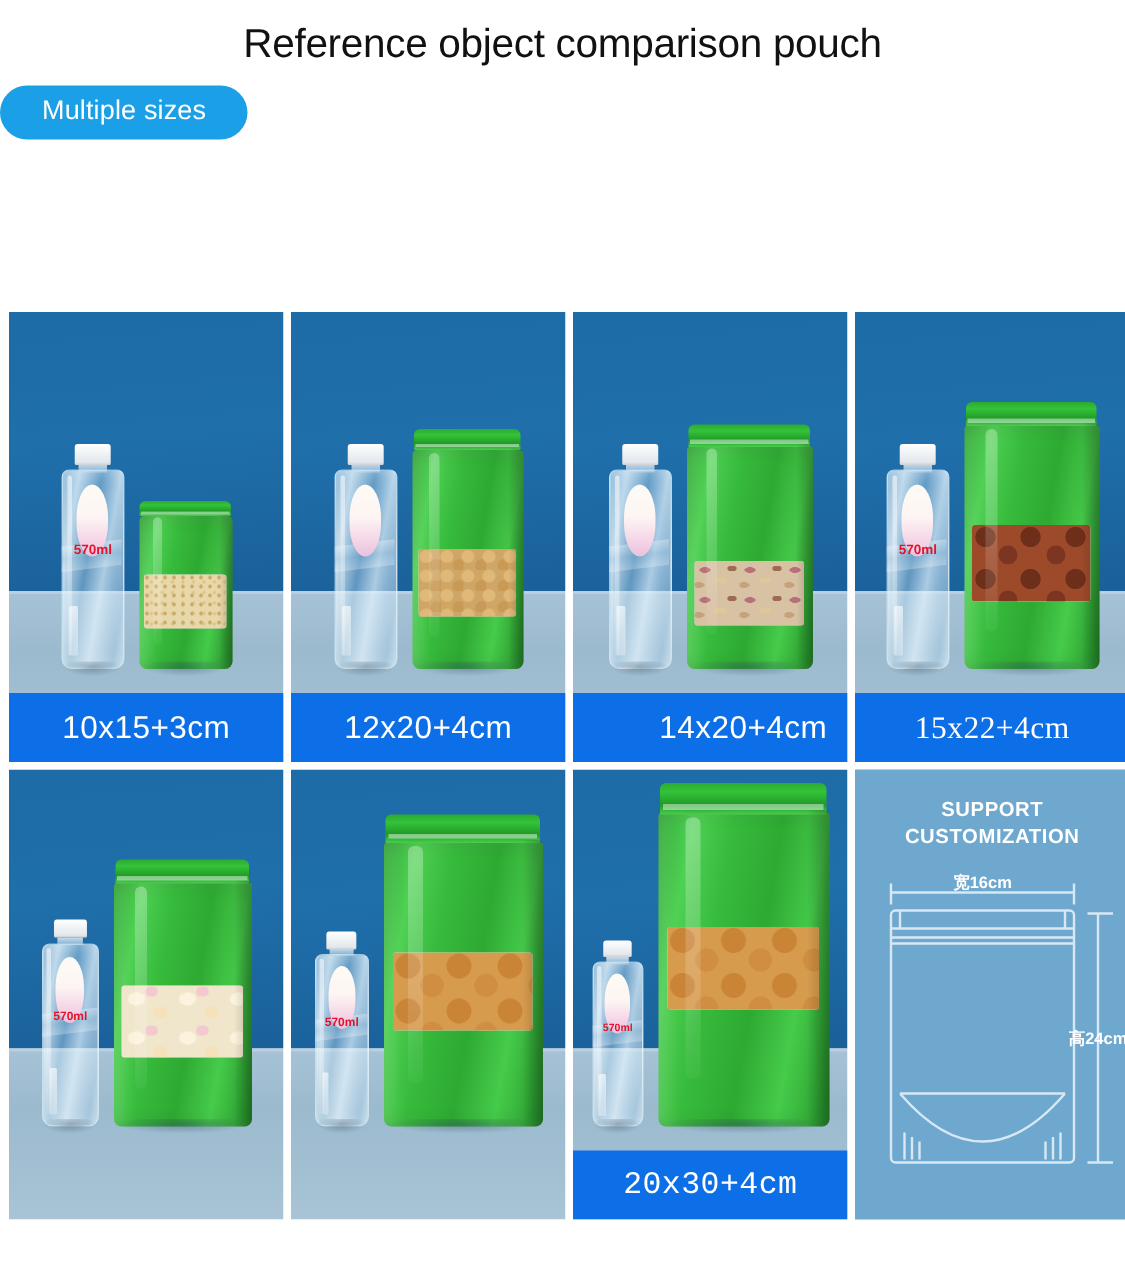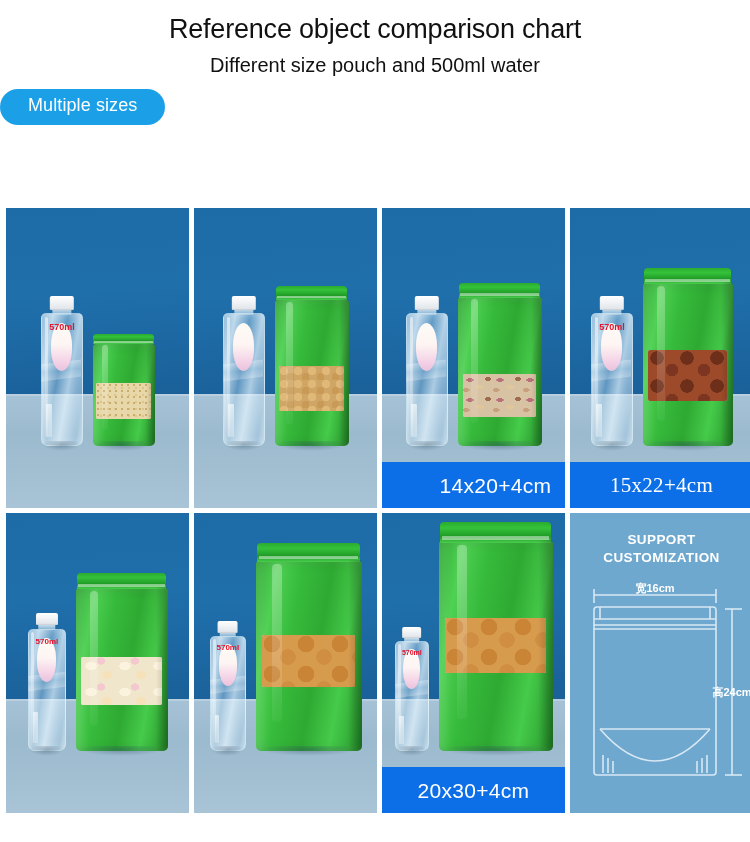--- a/index.html
+++ b/index.html
@@ -120,21 +120,21 @@
   }
   .bottle .water {
     position:absolute; left:14%; bottom:6%; width:13%; height:22%;
     background:linear-gradient(180deg,rgba(255,255,255,0.62),rgba(255,255,255,0.30));
     border-radius:1px;
   }
   .bottle .label {
     position:absolute; left:26%; top:18%; width:50%; height:32%;
     background:linear-gradient(180deg,#fdfbf6 0%,#fdf5f3 45%,#f4d3e6 80%,#e9c2dd 100%);
     border-radius:50% / 46%;
-    display:flex; align-items:flex-start; justify-content:center;
+    display:flex; align-items:flex-end; justify-content:center;
   }
   .bottle .label .ml {
     color:#e4122b; font-weight:700; line-height:1;
     white-space:nowrap;
   }
 
   
   .pouch { position:relative; }
   .pouch .zip-top {
     position:absolute; left:1.5%; right:1.5%; top:0; height:9%;
@@ -242,22 +242,21 @@
     text-align:center; color:#ffffff;
     font-size:13.5px; font-weight:700; letter-spacing:0.4px;
     line-height:1.35;
   }
   .diagram { position:absolute; left:0; right:0; top:66px; bottom:10px; }
 </style>
 </head>
 <body>
 
 <div class="header">
-  <div class="title">Reference object comparison chart</div>
-  <div class="subtitle">Different size pouch and 500ml water</div>
+  <div class="title">Reference object comparison pouch</div>
   <div class="badge-wrap">
     <span class="badge" style="background: rgb(27, 160, 232);">Multiple sizes</span>
   </div>
 </div>
 
 <div class="grid" id="grid">
   <div class="cell">
     <div class="photo">
       <div class="bg-top"></div>
       <div class="bg-bottom"></div>
@@ -288,20 +287,23 @@
             <div class="fill f-grain"></div>
           </div>
           <div class="gloss"></div>
           <div class="shadow-r"></div>
           <div class="contact"></div>
         </div>
 
       </div>
     </div>
 
+    <div class="sizebar" style="background: rgb(13, 111, 232);">
+      <span style="color: rgb(255, 255, 255);">10x15+3cm</span>
+    </div>
   </div>
 
   <div class="cell">
     <div class="photo">
       <div class="bg-top"></div>
       <div class="bg-bottom"></div>
       <div class="horizon"></div>
     </div>
 
     <div class="stage">
@@ -328,20 +330,23 @@
             <div class="fill f-beans"></div>
           </div>
           <div class="gloss"></div>
           <div class="shadow-r"></div>
           <div class="contact"></div>
         </div>
 
       </div>
     </div>
 
+    <div class="sizebar" style="background: rgb(13, 111, 232);">
+      <span style="color: rgb(255, 255, 255);">12x20+4cm</span>
+    </div>
   </div>
 
   <div class="cell">
     <div class="photo">
       <div class="bg-top"></div>
       <div class="bg-bottom"></div>
       <div class="horizon"></div>
     </div>
 
     <div class="stage">
@@ -534,21 +539,21 @@
             <div class="fill f-cookie"></div>
           </div>
           <div class="gloss"></div>
           <div class="shadow-r"></div>
           <div class="contact"></div>
         </div>
 
       </div>
     </div>
 
-    <div class="sizebar" style="background: rgb(13, 111, 232);">
+    <div class="sizebar" style="background: rgb(13, 111, 232); font-family: Liberation Mono, monospace;">
       <span style="color: rgb(255, 255, 255);">20x30+4cm</span>
     </div>
   </div>
 
   <div class="custom" style="background: rgb(111, 168, 206);">
     <div class="custom-title">
       <div>SUPPORT</div>
       <div>CUSTOMIZATION</div>
     </div>
     <div class="diagram">

